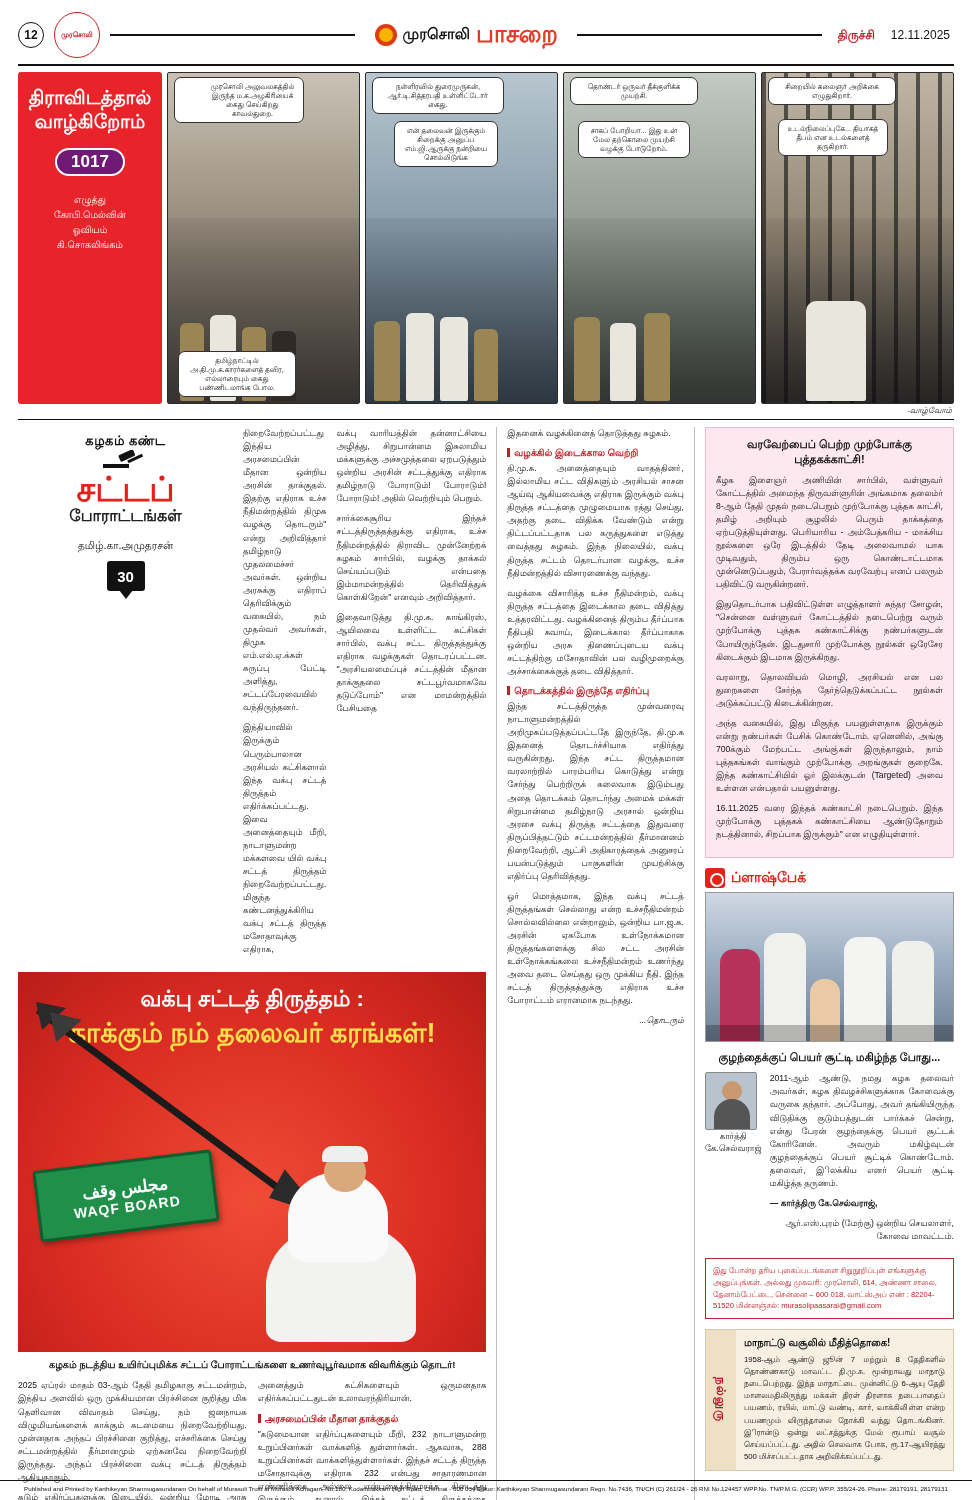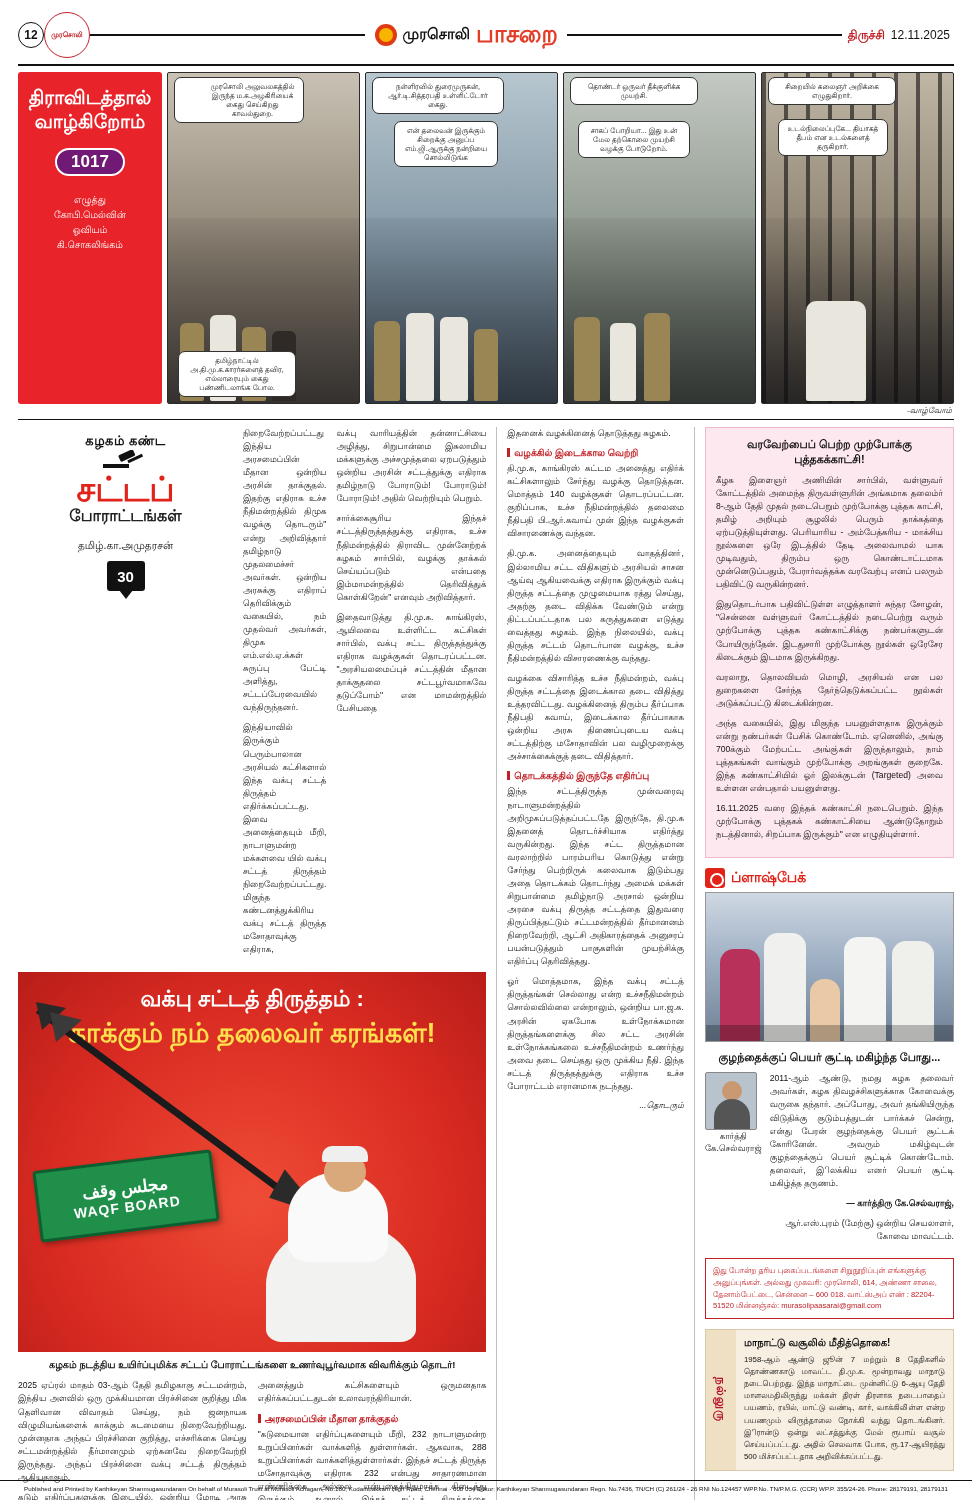--- a/index.html
+++ b/index.html
@@ -7,21 +7,21 @@
   body {
     width: 972px; height: 1500px;
     background:#ffffff;
     font-family:"Liberation Sans", sans-serif;
     color:#111;
     overflow:hidden;
   }
   .page { width:972px; height:1500px; position:relative; padding:0 18px; }
 
   
-  .masthead { height:62px; display:flex; align-items:center; padding-top:8px; }
+  .masthead { height:62px; display:flex; align-items:center; gap:10px; padding-top:8px; }
   .pageno {
     width:26px;height:26px;border-radius:50%;border:1.6px solid #111;
     display:flex;align-items:center;justify-content:center;font-size:12px;font-weight:bold;
   }
   .logo-badge {
     width:46px;height:46px;border-radius:50%;
     background:#fff;border:1.5px solid #c02026;
     display:flex;align-items:center;justify-content:center;
     font-size:7px;color:#c02026;text-align:center;line-height:1.05;font-weight:bold;
     overflow:hidden;
@@ -294,21 +294,20 @@
         <p class="body">இந்தியாவில் இருக்கும் பெரும்பான்மைக் கட்சிகளின் எதிர்ப்பையும் மீறி, ஒரு சில கூட்டணிக் கட்சிகளின் தவறான அதிகாலை 2 மணியளவில் இத்தகைய சட்டத்தை நிறைவேற்றி இடும்பது, இந்திய அரசியல் வரலாற்றில் மாபெரும் மீது செய்யப்பட்ட ஒரு தவறான செயல். இதனை உணர்த்தும் வகையில், கருப்புச் சின்னத்தை அணிந்து அமைய பேரவை நடவடிக்கைகளில் நாங்கள் பங்கேற்கிக்கிறோம்.</p>
       </div>
 
     </div>
 
     <div class="sep-v"></div>
 
     <div class="col-mid">
       <p class="body">இதனைக் வழக்கினைத் தொடுத்தது சுழகம்.</p>
       <div class="subhead"><span class="bar"></span><span>வழக்கில் இடைக்கால வெற்றி</span></div>
-      <p class="body">தி.மு.க, காங்கிரஸ் கட்டம அனைத்து எதிர்க் கட்சிகளாலும் சேர்ந்து வழக்கு தொடுத்தன. மொத்தம் 140 வழக்குகள் தொடரப்பட்டன. குறிப்பாக, உச்ச நீதிமன்றத்தில் தலைமை நீதிபதி பி.ஆர்.கவாய் முன் இந்த வழக்குகள் விசாரணைக்கு வந்தன.</p>
       <p class="body">தி.மு.க. அனைத்தையும் வாதத்தினா், இல்லாமிய சட்ட விதிகளு்ம் அரசியல் சாசன ஆய்வு ஆகியவைக்கு எதிராக இருக்கும் வக்பு திருத்த சட்டத்தை முழுமையாக ரத்து செய்து, அதற்கு தடை விதிக்க வேண்டும் என்று திட்டப்பட்டதாக பல கருத்துகளை எடுத்து வைத்தது சுழகம். இந்த நிலையில், வக்பு திருத்த சட்டம் தொடர்பான வழக்கு, உச்ச நீதிமன்றத்தில் விசாரணைக்கு வந்தது.</p>
       <p class="body">வழக்கை விசாரித்த உச்ச நீதிமன்றம், வக்பு திருத்த சட்டத்தை இடைக்கால தடை விதித்து உத்தரவிட்டது. வழக்கினைத் திரும்ப தீர்ப்பாக நீதிபதி கவாய், இடைக்கால தீர்ப்பாகாக ஒன்றிய அரசு திணைப்புடைய வக்பு சட்டத்திற்கு மசோதாவின் பல வழிமுறைக்கு அச்சாக்கைக்குத் தடை விதித்தார்.</p>
       <div class="subhead"><span class="bar"></span><span>தொடக்கத்தில் இருந்தே எதிர்ப்பு</span></div>
       <p class="body">இந்த சட்டத்திருத்த முன்வரைவு நாடாளுமன்றத்தில் அறிமுகப்படுத்தப்பட்டதே இருந்தே, தி.மு.க இதனைத் தொடர்ச்சியாக எதிர்த்து வருகின்றது. இந்த சட்ட திருத்தமான வரலாற்றில் பாரம்பரிய கொடுத்து என்று சேர்ந்து பெற்றிருக் கலைவாக இடும்பது அதை தொடக்கம் தொடர்ந்து அமைக் மக்கள் சிறுபான்மை தமிழ்நாடு அரசால் ஒன்றிய அரசை வக்பு திருத்த சட்டத்தை இதுவரை திருப்பித்தட்டும் சட்டமன்றத்தில் தீர்மானனம் நிறைவேற்றி, ஆட்சி அதிகாரத்தைக் அனுசரப் பயன்படுத்தும் பாகுகளின் முயற்சிக்கு எதிர்ப்பு தெரிவித்தது.</p>
       <p class="body">ஓர் மொத்தமாக, இந்த வக்பு சட்டத் திருத்தங்கள் செல்லாது என்ற உச்சநீதிமன்றம் சொல்லவில்லை என்றாலும், ஒன்றிய பா.ஜ.க. அரசின் ஏகபோக உள்நோக்கமான திருத்தங்களைக்கு சில சட்ட அரசின் உள்நோக்கங்கலை உச்சநீதிமன்றம் உணர்ந்து அவை தடை செய்தது ஒரு முக்கிய நீதி. இந்த சட்டத் திருத்தத்துக்கு எதிராக உச்ச போராட்டம் எரானமாக நடந்தது.</p>
       <div class="tocontinue">...தொடரும்</div>
     </div>
 
     <div class="sep-v"></div>
 
@@ -339,21 +338,21 @@
       <div class="name-title">குழந்தைக்குப் பெயர் சூட்டி மகிழ்ந்த போது...</div>
 
       <div class="author-row">
         <div>
           <div class="author-photo"></div>
           <div class="author-name">கார்த்தி</div>
           <div class="author-name">கே.செல்வராஜ்</div>
         </div>
         <div style="flex:1">
           <p class="body">2011-ஆம் ஆண்டு, நமது கழக தலைவர் அவர்கள், கழக திவழச்சிகளுக்காக கோவைக்கு வருகை தந்தார். அப்போது, அவர் தங்கியிருந்த விடுதிக்கு குடும்பத்துடன் பார்க்கச் சென்று, என்து பேரன் குழந்தைக்கு பெயர் சூட்டக் கோரினேன். அவரும் மகிழ்வுடன் குழந்தைக்குப் பெயர் சூட்டிக் கொண்டோம். தலைவர், இிலக்கிய எனர் பெயர் சூட்டி மகிழ்த்த தருணம்.</p>
-          <p class="body" style="text-align:right;font-weight:bold;">— கார்த்திரு கே.செல்வராஜ்,</p>
+          <p class="body" style="text-align:left;font-weight:bold;">— கார்த்திரு கே.செல்வராஜ்,</p>
           <p class="body" style="text-align:right;">ஆர்.எஸ்.புரம் (மேற்கு) ஒன்றிய செயலாளர், கோவை மாவட்டம்.</p>
         </div>
       </div>
 
       <div class="redbox">இது போன்ற தரிய புகைப்படங்களை சிறுநூறிப்புள் எங்களுக்கு அனுப்புங்கள். அல்லது முகவரி: முரசொலி, 614, அண்ணா சாலை, தேனாம்பேட்டை, சென்னை – 600 018. வாட்ஸ்அப் எண் : 82204-51520 மின்னஞ்சல்: murasolipaasarai@gmail.com</div>
 
       <div class="beige-box">
         <div class="beige-side">
           <span>நல்லுரு</span>
         </div>

